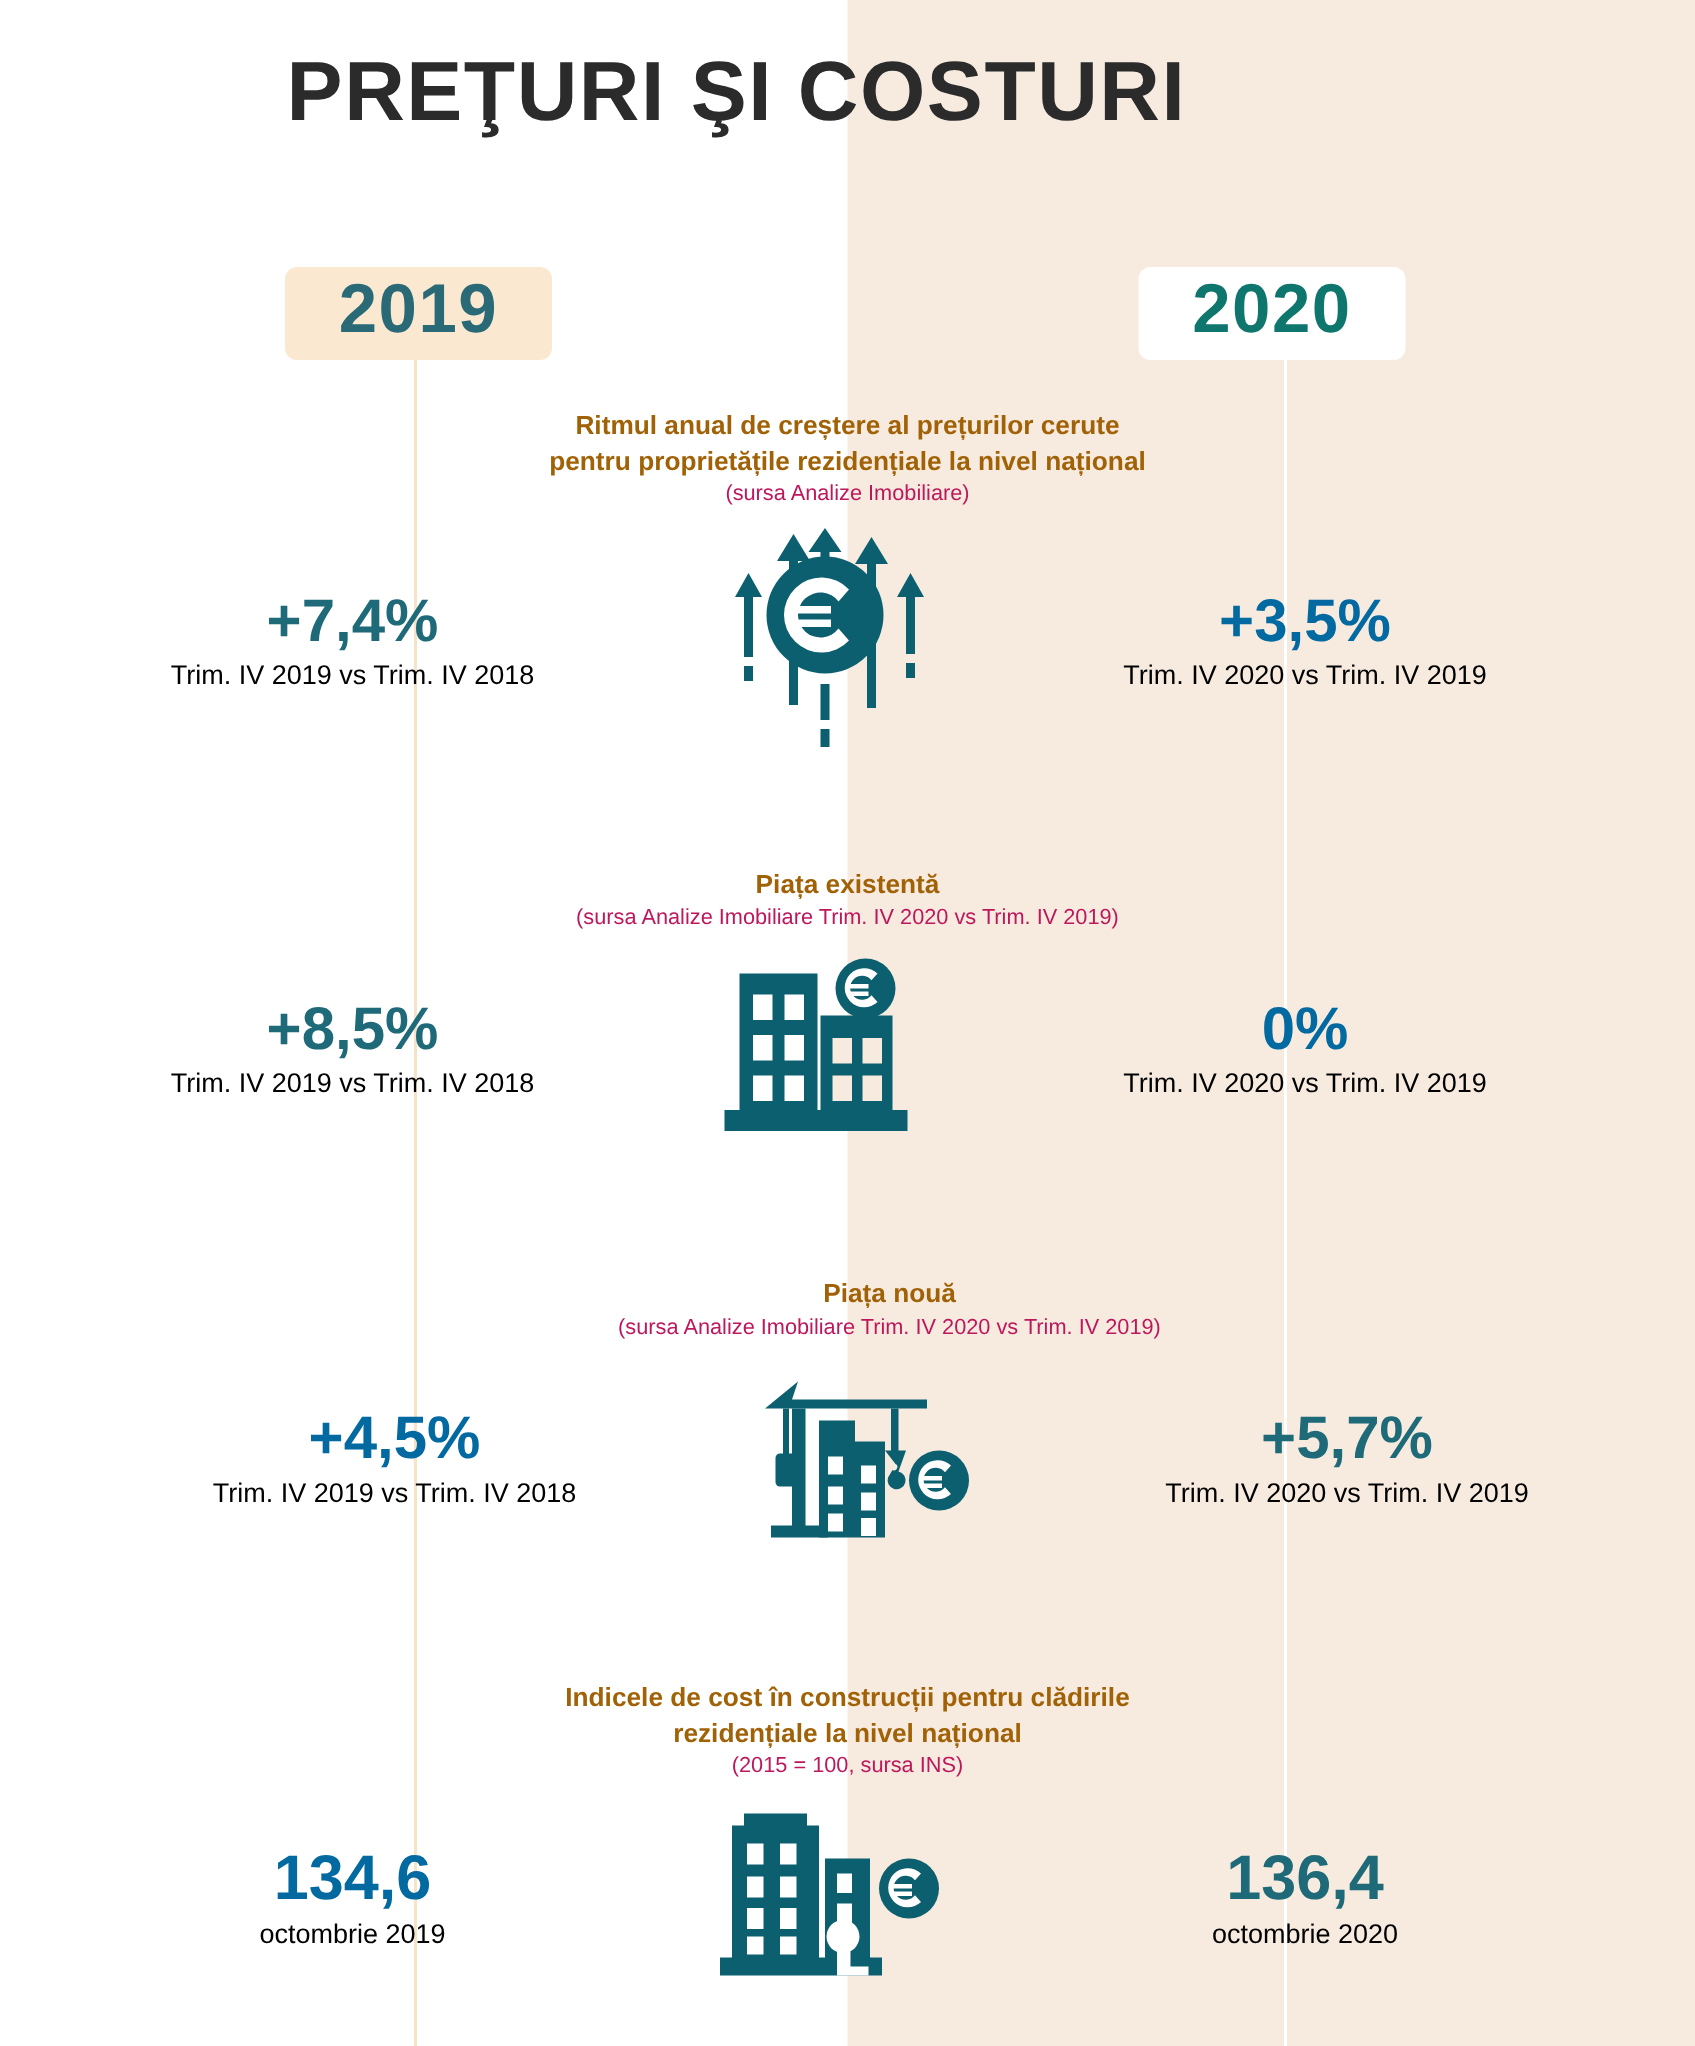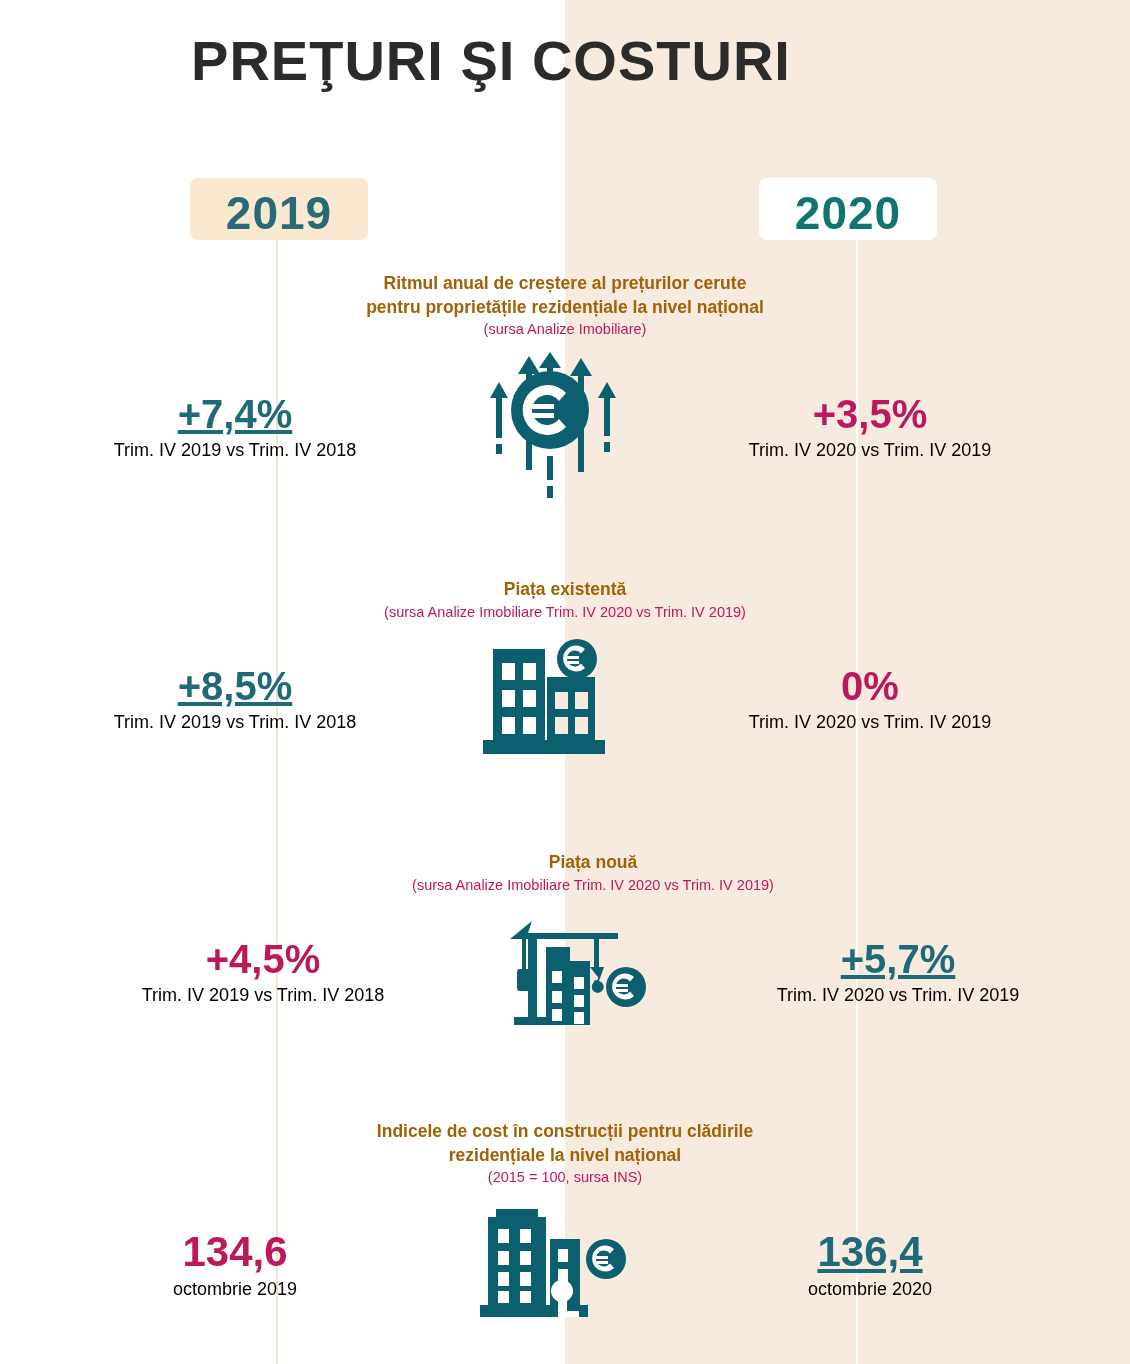--- a/index.html
+++ b/index.html
@@ -34,21 +34,21 @@
     font-size:56px;font-weight:bold;
     letter-spacing:1px;
     color:#2B2B2B;
   }
 
   
   .badge{
     position:absolute;
     height:62px;
     border-radius:8px;
-    display:flex;align-items:flex-end;justify-content:center;
+    display:flex;align-items:flex-start;justify-content:center;
     font-size:46px;font-weight:bold;letter-spacing:1px;
   }
   .badge-2019{
     left:190px;top:178px;width:178px;
     background:#FAE8D1;color:#2A6A77;
   }
   .badge-2020{
     left:759px;top:178px;width:178px;
     background:#FFFFFF;color:#0f766e;
   }
@@ -68,22 +68,22 @@
   }
   .col{width:380px;text-align:center;}
   .col-left{margin-left:45px;}
   .col-right{margin-left:5px;}
   .icon-col{
     width:250px;display:flex;align-items:center;justify-content:center;
   }
   .value{
     font-size:40px;font-weight:bold;line-height:1;
   }
-  .value.dark{color:#1E6A78;text-decoration:underline;}
-  .value.light{color:#be185d;}
+  .value.dark{color:#1E6A78;}
+  .value.light{color:#0369a1;}
   .caption{
     font-size:18px;color:#000000;margin-top:6px;
   }
   .value.big{font-size:42px;}
   svg{display:block;}
 </style>
 </head>
 <body>
 
 <div id="page">

